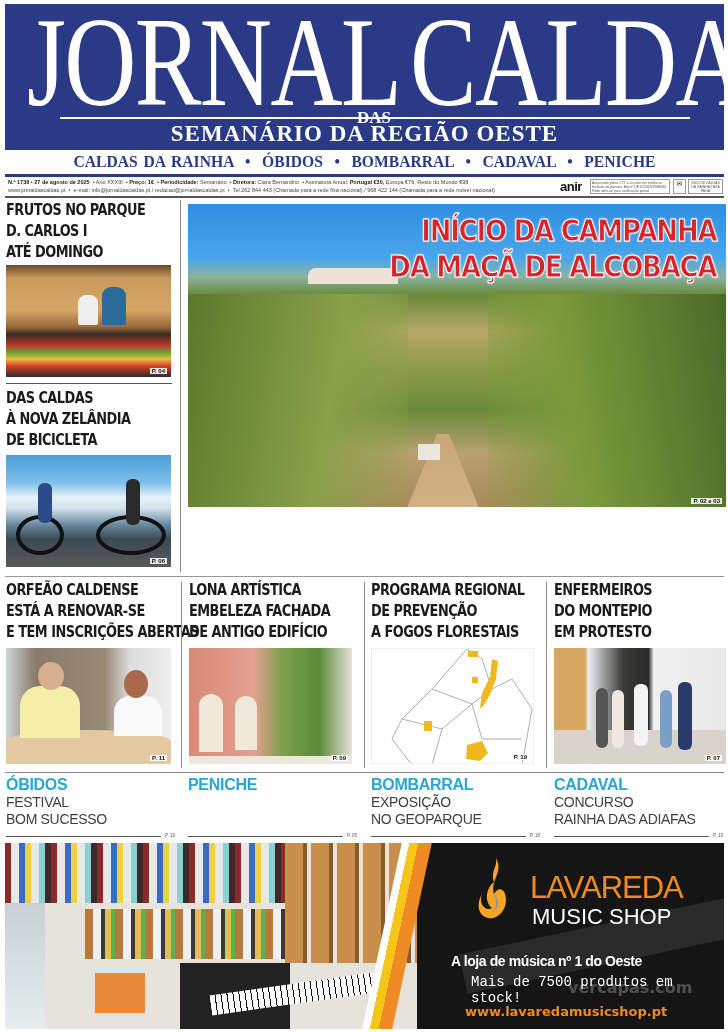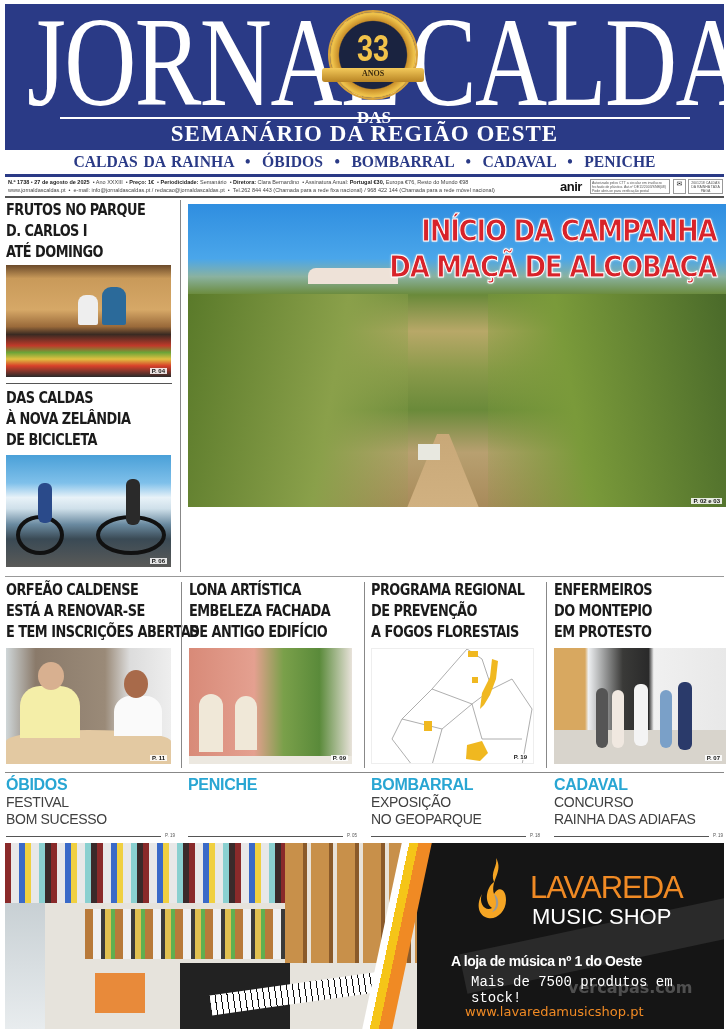--- a/index.html
+++ b/index.html
@@ -38,36 +38,30 @@
 .brief{font-size:14px;color:#404040;line-height:17px;letter-spacing:-0.3px}
 .briefline{height:1px;background:#555}
 .briefpg{font-size:4.5px;color:#555}
 
 .ad-left{left:5px;top:843px;width:412px;height:186px;overflow:hidden;background:#e6e3dc}
 .ad-right{left:400px;top:843px;width:324px;height:186px;background:#151515;overflow:hidden}
 .lav-name{left:530px;top:870px;font-size:31px;color:#f08a24;letter-spacing:-1px;font-family:"Liberation Sans",sans-serif}
 .lav-music{left:532px;top:904px;font-size:22px;color:#fff;letter-spacing:0px}
 .lav-tag{left:451px;top:953px;font-family:Liberation Sans, sans-serif;font-weight:bold;font-size:14px;color:#fff;letter-spacing:-0.4px}
 .lav-sub{left:471px;top:974px;font-family:Liberation Mono, monospace;font-size:14px;color:#fff}
-.lav-url{left:465px;top:1004px;font-family:"DejaVu Sans",sans-serif;font-weight:normal;font-size:13px;color:#f08a24}
+.lav-url{left:465px;top:1004px;font-family:"DejaVu Sans",sans-serif;font-weight:bold;font-size:13px;color:#f08a24}
 .wm{left:568px;top:978px;font-family:"DejaVu Sans",sans-serif;font-weight:bold;font-size:16px;color:rgba(255,255,255,.25)}
 </style>
 </head>
 <body>
 
 <div class="abs mast">
   <div class="mast-word mast-j">JORNAL</div>
   <div class="mast-word mast-c">CALDAS</div>
   <div class="mast-das">DAS</div>
-  <div class="badge">
-    <div class="badge-num">33</div>
-    <div class="ribbon">
-      <div class="ribbon-t">ANOS</div>
-    </div>
-  </div>
   <div class="mast-rule"></div>
   <div class="mast-sub">SEMANÁRIO DA REGIÃO OESTE</div>
 </div>
 
 <div class="abs towns">
   <span>CALDAS DA RAINHA</span> &nbsp;•&nbsp;
   <span>ÓBIDOS</span> &nbsp;•&nbsp;
   <span>BOMBARRAL</span> &nbsp;•&nbsp;
   <span>CADAVAL</span> &nbsp;•&nbsp;
   <span>PENICHE</span>

